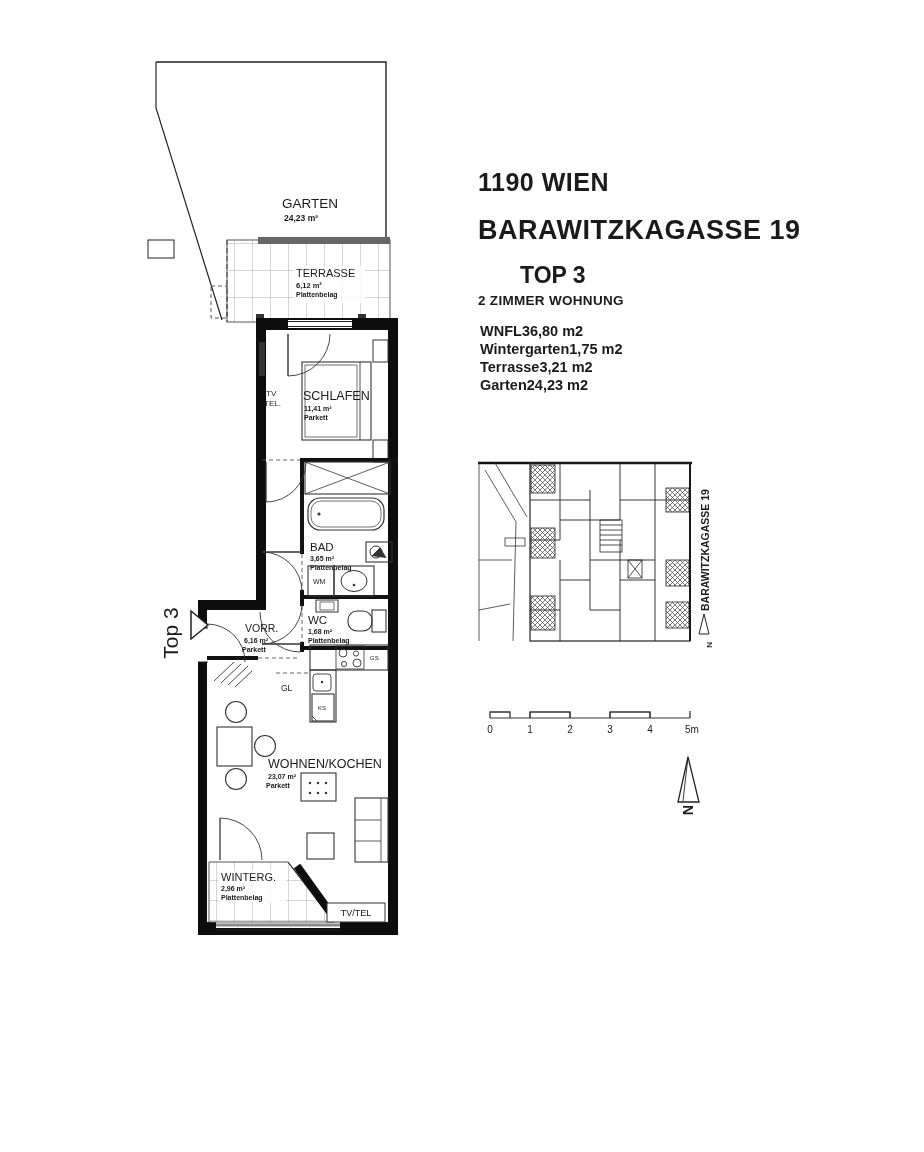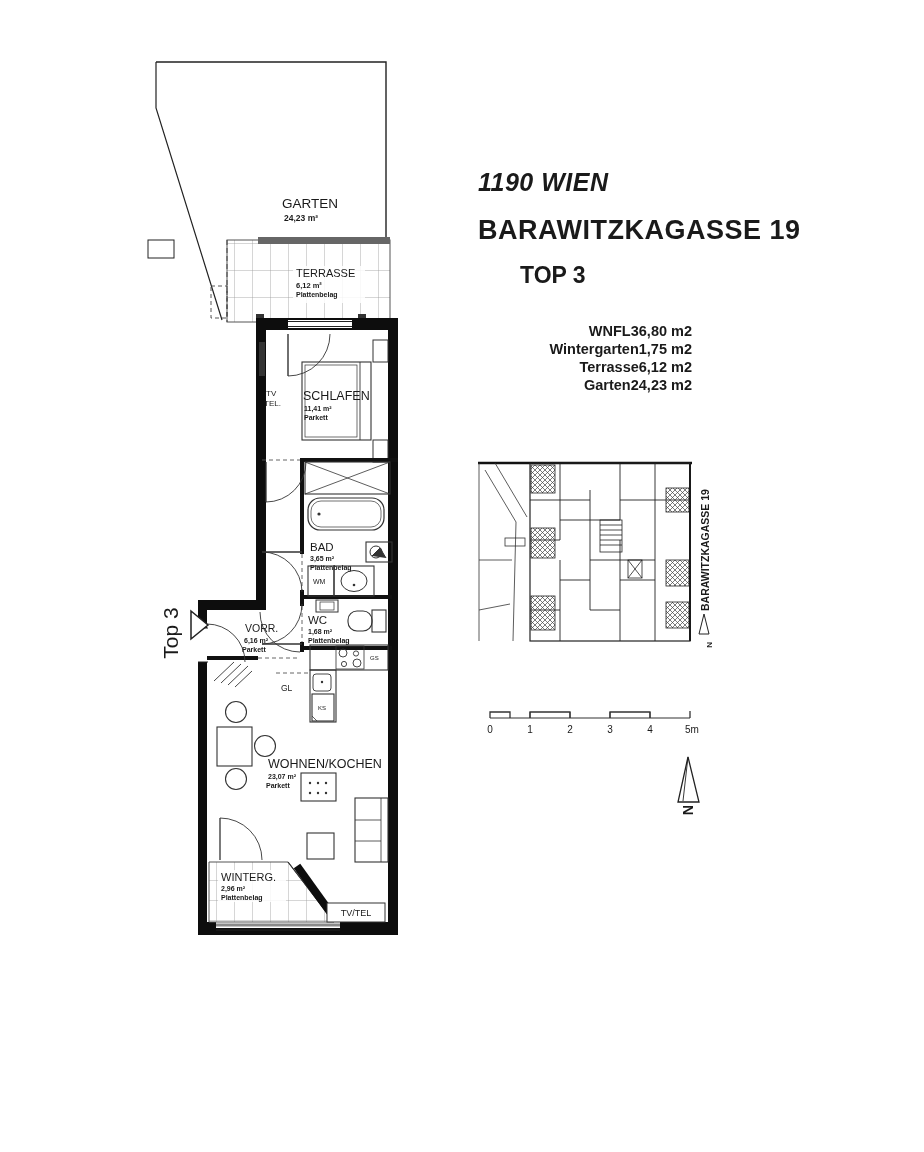--- a/index.html
+++ b/index.html
@@ -1,26 +1,26 @@
 <!DOCTYPE html>
 <html><head>
 <meta charset="utf-8">
 <style>
   html,body{margin:0;padding:0;background:#e8e8e8;}
   #page{position:relative;width:924px;height:1152px;background:#ffffff;overflow:hidden;
         font-family:"Liberation Sans", sans-serif;color:#1a1a1a;}
   #plan-svg{position:absolute;left:0;top:0;}
   .hdr{position:absolute;left:478px;top:168px;width:360px;}
-  .hdr .city{font-size:25px;font-weight:bold;letter-spacing:0.5px;font-style:italic;}
+  .hdr .city{font-size:25px;font-weight:bold;letter-spacing:0.5px;}
   .hdr .street{font-size:27px;font-weight:bold;margin-top:18px;letter-spacing:0.5px;}
   .hdr .floorline{font-size:23px;font-weight:bold;margin-top:16px;display:flex;}
   .hdr .floorline .unit{margin-left:42px;}
   .hdr .type{font-size:13.5px;font-weight:bold;margin-top:4px;letter-spacing:0.3px;}
   .area-table{position:absolute;left:480px;top:322px;width:212px;font-size:14.5px;font-weight:bold;}
-  .area-row{display:flex;justify-content:flex-end;line-height:18px;}
+  .area-row{display:flex;justify-content:flex-start;line-height:18px;}
   .area-row .v{text-align:right;}
   svg text{fill:#1a1a1a;}
 </style>
 </head>
 <body>
 
 <div id="page">
 
 <svg id="plan-svg" width="924" height="1152" viewBox="0 0 924 1152">
   <defs>
@@ -276,34 +276,35 @@
     <text transform="translate(683,805) rotate(90)" font-size="14" font-weight="bold">N</text>
   </g>
 </svg>
 
   <div class="hdr">
     <div class="city">1190 WIEN</div>
     <div class="street">BARAWITZKAGASSE 19</div>
     <div class="floorline">
       <span class="unit">TOP 3</span>
     </div>
+    <div class="type">2 ZIMMER WOHNUNG</div>
   </div>
 
   <div class="area-table">
     <div class="area-row">
       <span>WNFL</span>
       <span class="v">36,80 m2</span>
     </div>
     <div class="area-row">
       <span>Wintergarten</span>
       <span class="v">1,75 m2</span>
     </div>
     <div class="area-row">
       <span>Terrasse</span>
-      <span class="v">6,12 m2</span>
+      <span class="v">3,21 m2</span>
     </div>
     <div class="area-row">
       <span>Garten</span>
       <span class="v">24,23 m2</span>
     </div>
   </div>
 
 </div>
 
 </body></html>

